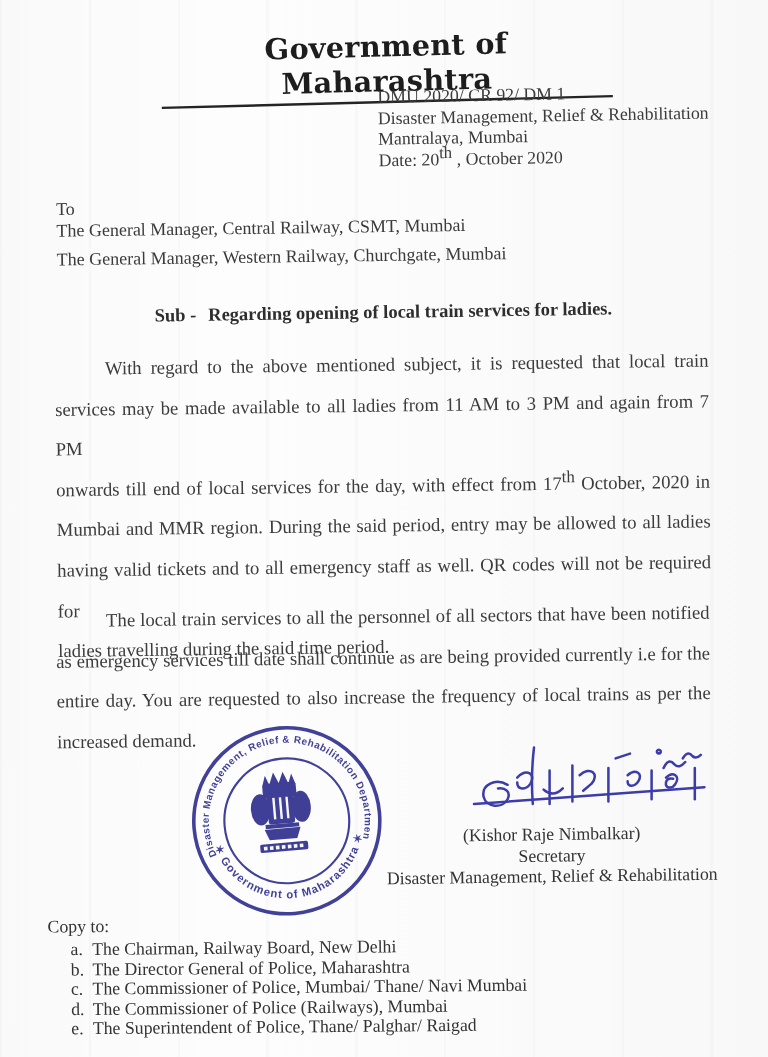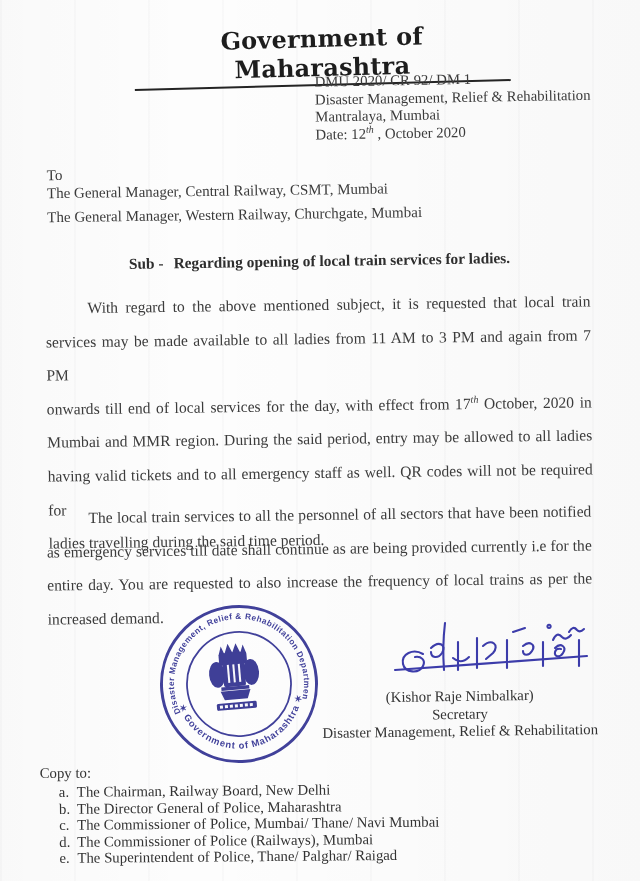--- a/index.html
+++ b/index.html
@@ -20,21 +20,21 @@
     left:134px; top:24px; width:376px; text-align:center;
     font-family:"DejaVu Serif", serif; font-weight:bold; font-size:24px;
     color:#1d1d1d; letter-spacing:0.2px;
     border-bottom:2.6px solid #242424; padding-bottom:2px;
     transform:rotate(-1.5deg);
   }
   .refblock{
     left:315px; top:71px; width:300px; font-size:14.8px; line-height:17.6px;
     color:#3b3b3b; transform:rotate(-1deg);
   }
-  sup.sp{ font-size:10px; vertical-align:super; line-height:0;font-style:italic; }
+  sup.sp{ font-size:14px; vertical-align:super; line-height:0; }
 
   .toblock{ left:47px; top:164px; width:460px; font-size:15px; color:#3b3b3b; transform:rotate(-0.8deg); }
   .toblock .to-label{ line-height:17px; }
   .toblock .rcpt1{ line-height:19px; margin-bottom:5px; }
   .toblock .rcpt2{ line-height:19px; }
 
   .subject{
     left:47px; top:252px; width:545px; text-align:center;
     font-weight:bold; font-size:15.4px; color:#2e2e2e; transform:rotate(-0.9deg);
   }
@@ -70,21 +70,21 @@
 <body>
 
 <div class="page">
 
   <div class="abs title">Government of Maharashtra</div>
 
   <div class="abs refblock">
     <div>DMU 2020/ CR 92/ DM 1</div>
     <div>Disaster Management, Relief &amp; Rehabilitation</div>
     <div>Mantralaya, Mumbai</div>
-    <div><span>Date: 12</span><sup class="sp">th</sup><span> , October 2020</span></div>
+    <div><span>Date: 20</span><sup class="sp">th</sup><span> , October 2020</span></div>
   </div>
 
   <div class="abs toblock">
     <div class="to-label">To</div>
     <div class="rcpt1">The General Manager, Central Railway, CSMT, Mumbai</div>
     <div class="rcpt2">The General Manager, Western Railway, Churchgate, Mumbai</div>
   </div>
 
   <div class="abs subject">
     <span>Sub -</span><span class="gap"></span><span>Regarding opening of local train services for ladies.</span>

